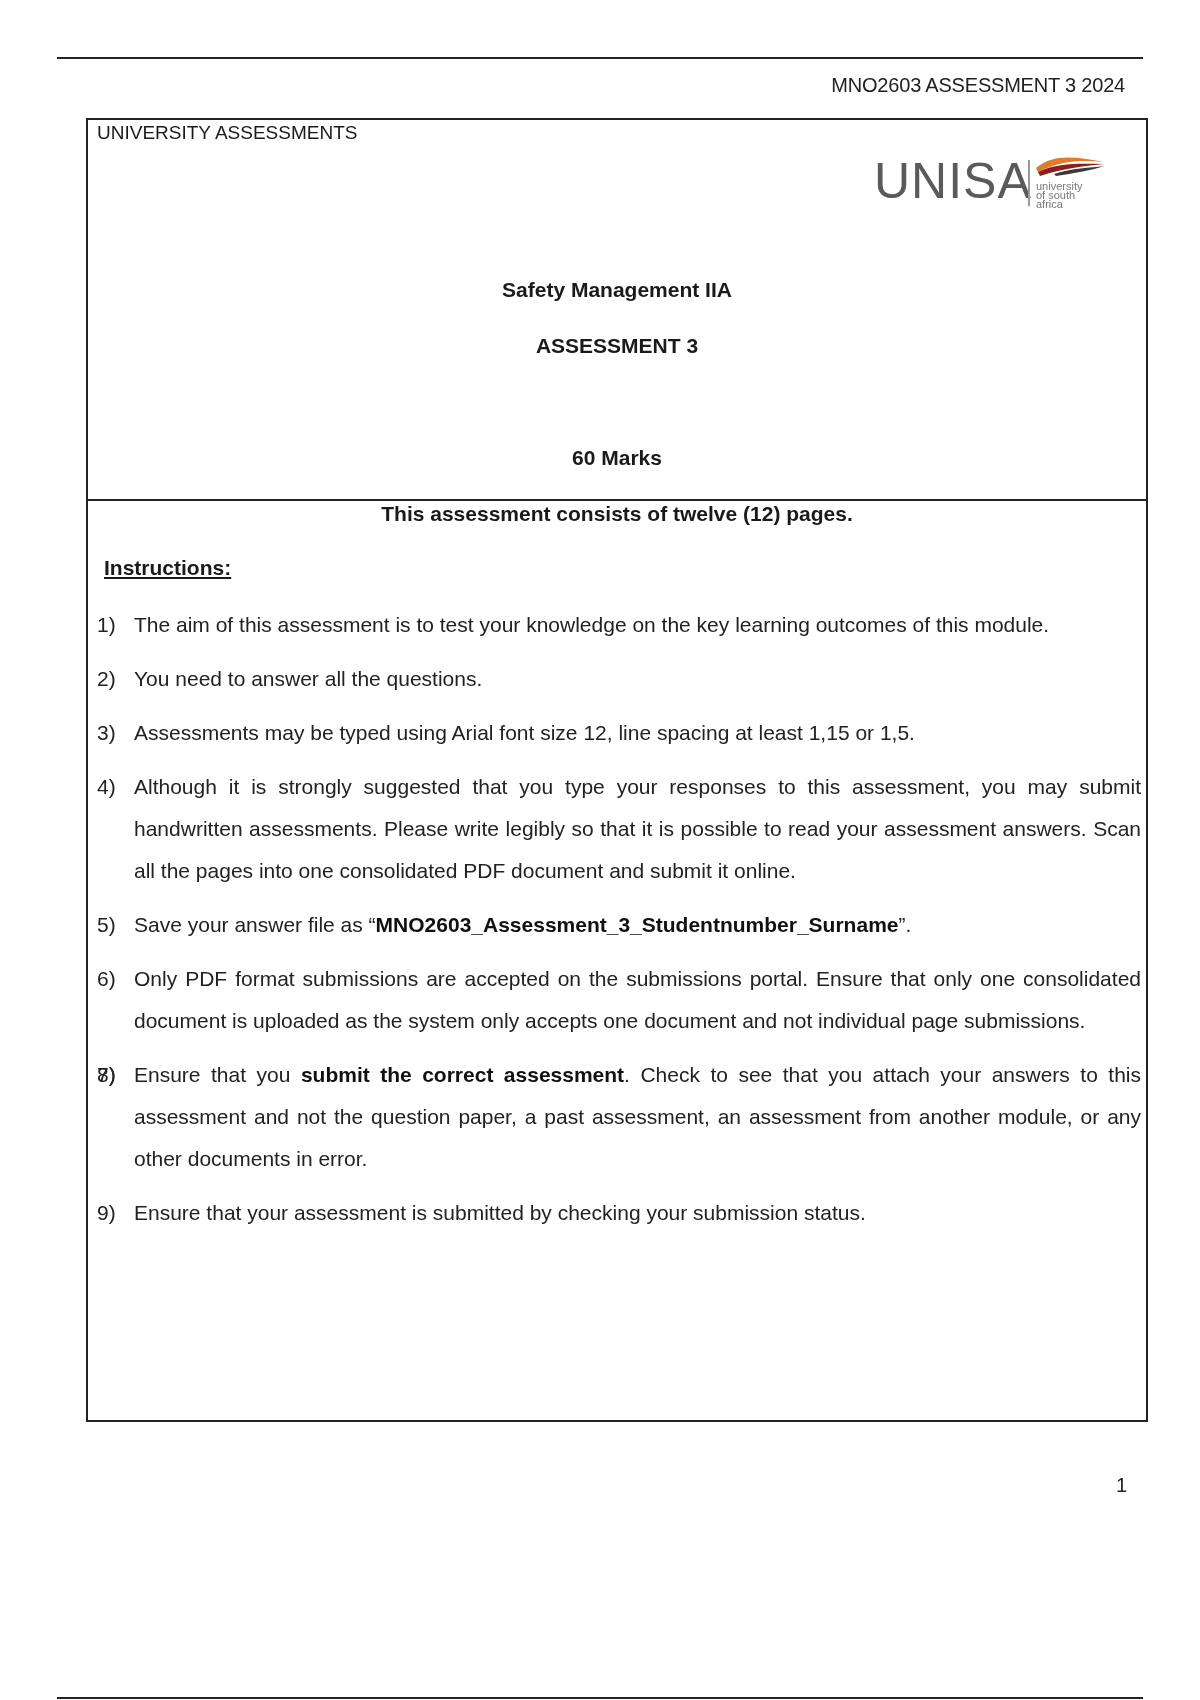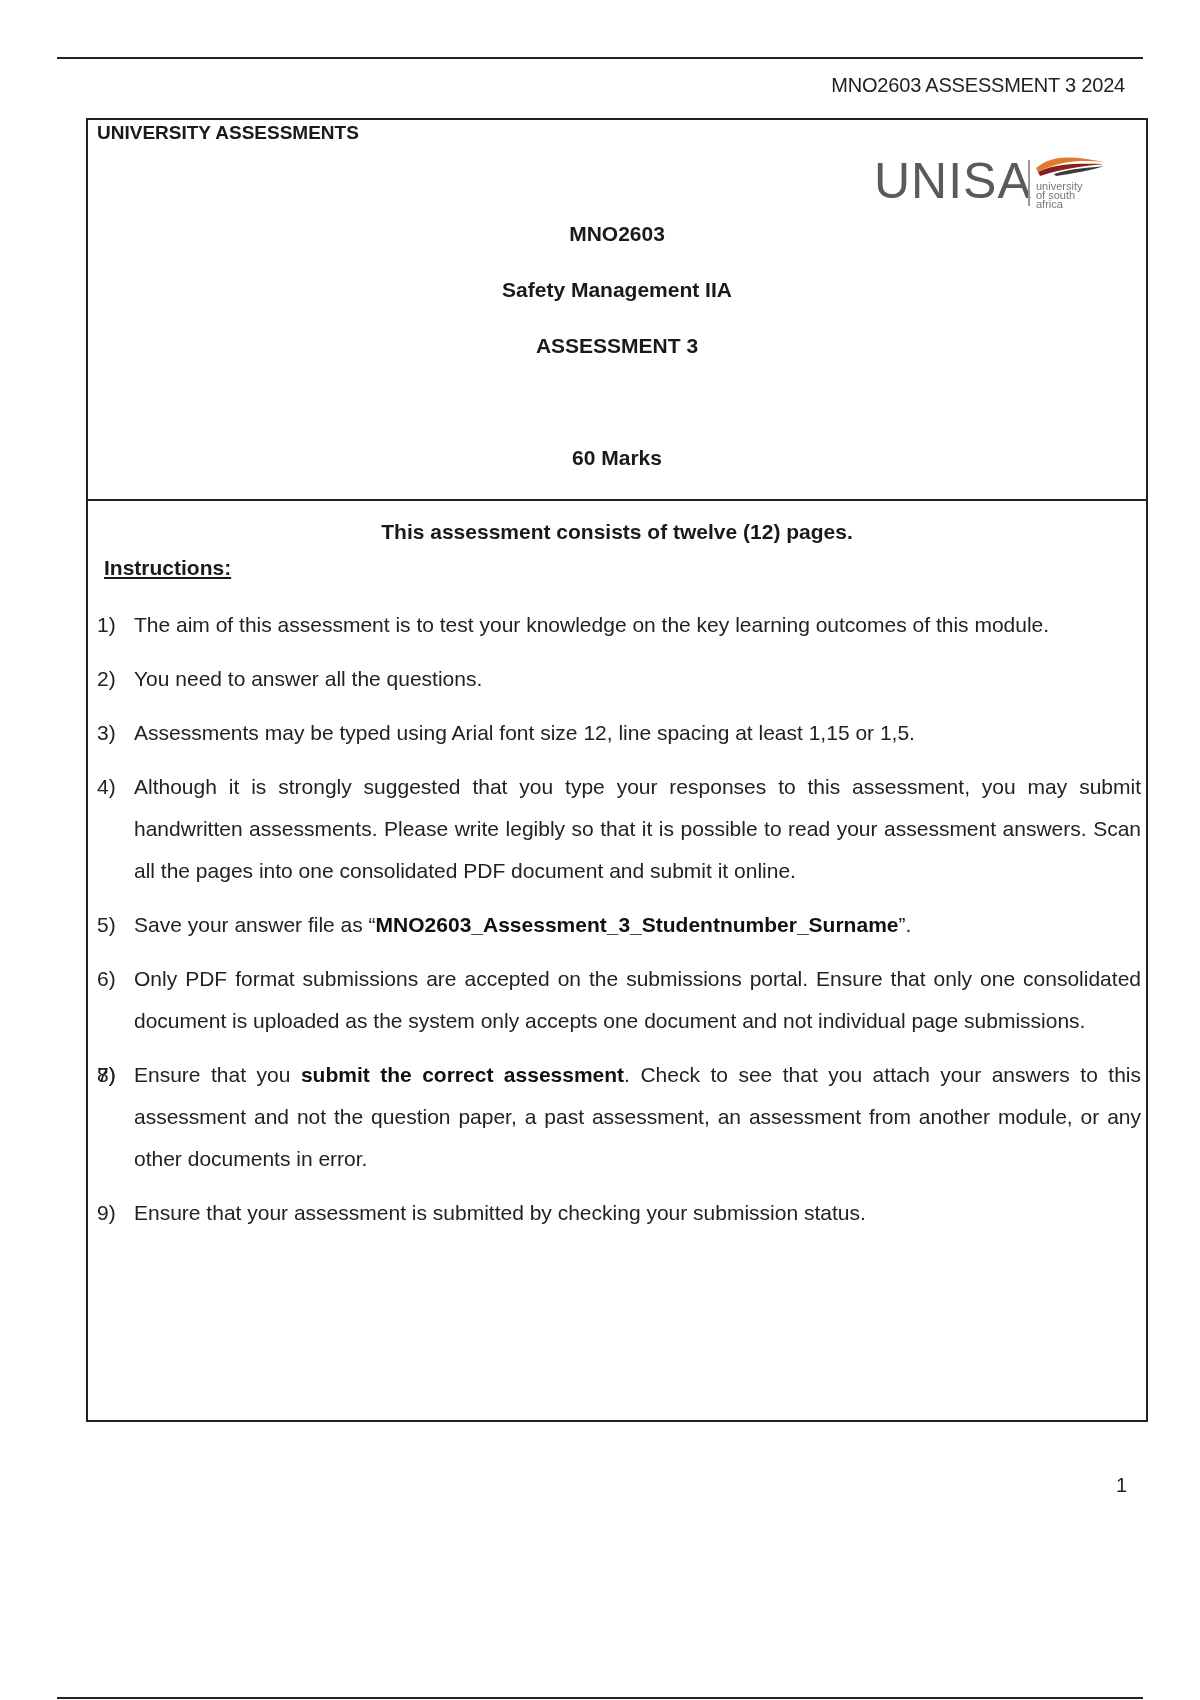--- a/index.html
+++ b/index.html
@@ -12,28 +12,28 @@
   .rule.bottom { left: 57px; width: 1086px; top: 1697px; }
   .running-header {
     position: absolute; top: 74px; right: 75px;
     font-size: 20px; color: #222; letter-spacing: -0.2px;
   }
   .box {
     position: absolute; left: 86px; top: 118px; width: 1062px; height: 1304px;
     border: 2px solid #222; box-sizing: border-box;
   }
   .title-section { position: absolute; left: 0; top: 0; width: 100%; height: 381px; border-bottom: 2px solid #222; box-sizing: border-box; }
-  .org-label { position: absolute; left: 9px; top: 2px; font-size: 19px; font-weight: bold; }
+  .org-label { position: absolute; left: 9px; top: 2px; font-size: 19px; font-weight: normal; }
   .logo { position: absolute; left: 786px; top: 30px; width: 230px; height: 60px; }
   .logo-word { position: absolute; left: 0; top: 2px; font-size: 50px; color: #5a5a5a; letter-spacing: 1px; font-weight: normal; }
   .logo-sep { position: absolute; left: 154px; top: 10px; width: 2px; height: 46px; background: #999; }
   .logo-swoosh { position: absolute; left: 160px; top: 2px; width: 72px; height: 26px; }
   .logo-sub { position: absolute; left: 162px; top: 32px; font-size: 11px; line-height: 9px; color: #777; }
   .title-line { position: absolute; left: 0; width: 100%; text-align: center; font-size: 21px; font-weight: bold; }
-  .pages-note { position: absolute; left: 0; top: 400px; width: 100%; text-align: center; font-size: 21px; font-weight: bold; }
+  .pages-note { position: absolute; left: 0; top: 382px; width: 100%; text-align: center; font-size: 21px; font-weight: bold; }
   .instr-heading { position: absolute; left: 16px; top: 436px; font-size: 21px; font-weight: bold; text-decoration: underline; }
   .instr-list { position: absolute; left: 0; top: 484px; width: 100%; margin: 0; padding: 0; list-style: none; }
   .instr-item { position: relative; padding-left: 46px; padding-right: 5px; font-size: 21px; line-height: 42px; text-align: justify; color: #222; margin-bottom: 12px; }
   .instr-num { position: absolute; left: 9px; top: 0; }
   .page-number { position: absolute; left: 1116px; top: 1474px; font-size: 20px; color: #222; }
   b { font-weight: bold; color: #111; }
 </style>
 </head>
 <body>
 
@@ -51,21 +51,20 @@
         <path d="M2 16 C 18 2, 40 4, 70 10 C 48 8, 28 8, 4 20 Z" fill="#e07a2c"></path>
         <path d="M4 20 C 26 10, 46 12, 70 12 C 52 14, 30 16, 6 24 Z" fill="#8b1e1e"></path>
         <path d="M20 22 C 38 16, 56 16, 70 14 C 56 19, 40 21, 22 24 Z" fill="#3a3a3a"></path>
       </svg>
       <div class="logo-sub">
         <div>university</div>
         <div>of south africa</div>
       </div>
     </div>
 
-    <div class="title-line" style="top:102px;">MNO2603</div>
     <div class="title-line" style="top:158px;">Safety Management IIA</div>
     <div class="title-line" style="top:214px;">ASSESSMENT 3</div>
     <div class="title-line" style="top:326px;">60 Marks</div>
   </div>
 
   <div class="pages-note">This assessment consists of twelve (12) pages.</div>
   <div class="instr-heading">Instructions:</div>
 
   <ol class="instr-list">
     <li class="instr-item"><span class="instr-num">1)</span><span>The aim of this assessment is to test your knowledge on the key learning outcomes of this module.</span></li>

